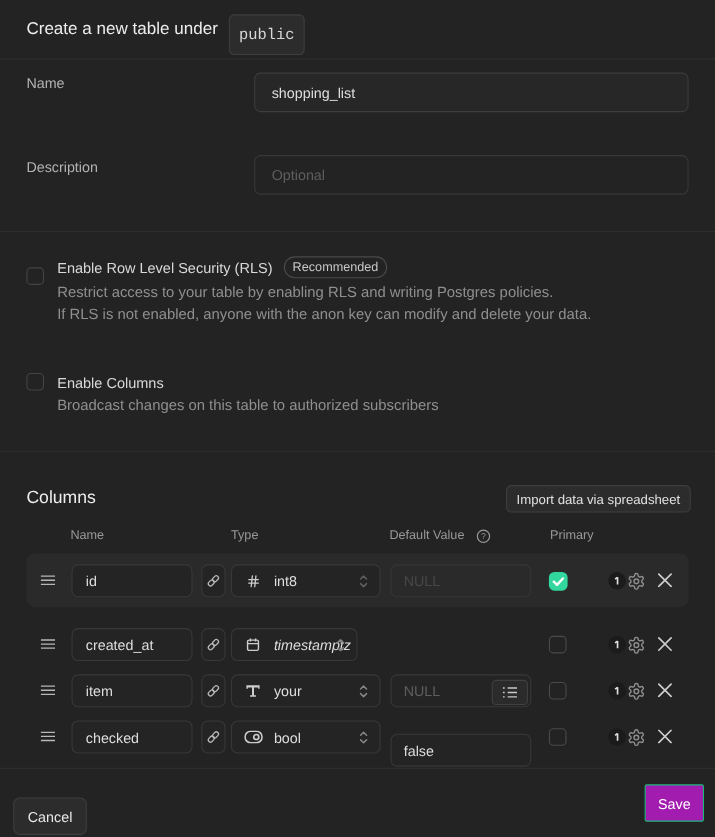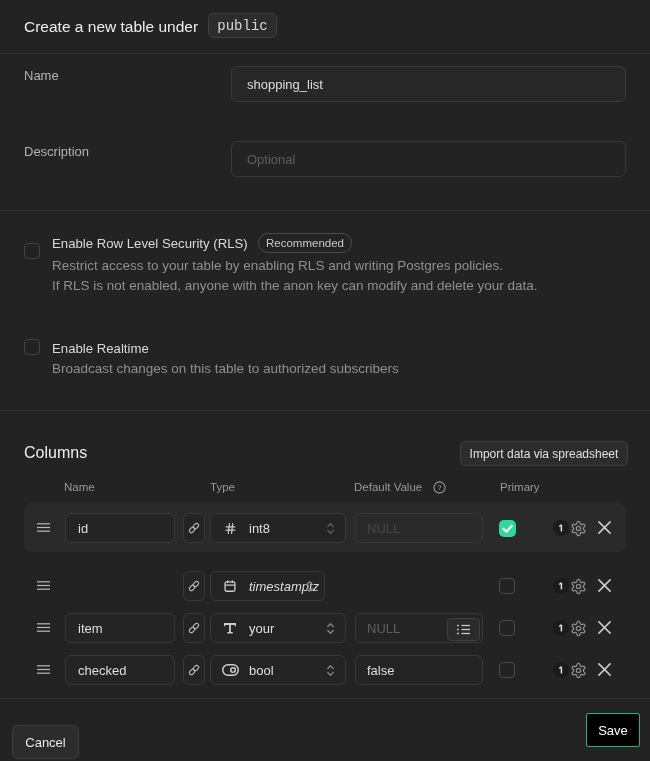--- a/index.html
+++ b/index.html
@@ -12,41 +12,41 @@
   }
   .ph { color:#5e5e5e; }
   .icon { position:absolute; }
 </style>
 </head>
 <body>
 <div id="page">
 
   <div class="abs" style="left:0; top:0; width:650px; height:54px; border-bottom:1px solid #2e2e2e;">
     <span class="abs" style="left:24px; top:18px; font-size:15.5px; color:#ededed;">Create a new table under</span>
-    <span class="abs" style="left:208px; top:13px; width:69px; height:25px; background:#2c2c2c; border:1px solid #3e3e3e; border-radius:5px; display:flex; align-items:center; justify-content:center; font-family:'Liberation Mono',monospace; font-size:14px; color:#d8d8d8;">public</span>
+    <span class="abs" style="left:208px; top:13px; width:69px; height:37px; background:#2c2c2c; border:1px solid #3e3e3e; border-radius:5px; display:flex; align-items:center; justify-content:center; font-family:'Liberation Mono',monospace; font-size:14px; color:#d8d8d8;">public</span>
   </div>
 
   <div class="abs" style="left:0; top:54px; width:650px; height:157px; border-bottom:1px solid #2e2e2e;">
     <span class="abs" style="left:24px; top:14px; font-size:13px; color:#b2b2b2;">Name</span>
     <div class="input" style="left:231px; top:12px; width:395px; height:36px; background:#272727; border-color:#3c3c3c;">shopping_list</div>
     <span class="abs" style="left:24px; top:90px; font-size:13px; color:#b2b2b2;">Description</span>
     <div class="input" style="left:231px; top:87px; width:395px; height:36px; background:#232323;">
         <span class="ph">Optional</span>
       </div>
   </div>
 
   <div class="abs" style="left:0; top:211px; width:650px; height:200px; border-bottom:1px solid #2e2e2e;">
     <div class="abs" style="left:24px; top:32px; width:16px; height:16px; border:1px solid #444; border-radius:4px; background:#232323;"></div>
     <span class="abs" style="left:52px; top:24.5px; font-size:13.2px; color:#d9d9d9;">Enable Row Level Security (RLS)</span>
     <span class="abs" style="left:258px; top:22px; height:20px; padding:0 7px; border:1px solid #4a4a4a; border-radius:10px; display:flex; align-items:center; font-size:11.5px; color:#c8c8c8;">Recommended</span>
     <span class="abs" style="left:52px; top:47px; font-size:13.5px; color:#8f8f8f;">Restrict access to your table by enabling RLS and writing Postgres policies.</span>
     <span class="abs" style="left:52px; top:67px; font-size:13.5px; color:#8f8f8f;">If RLS is not enabled, anyone with the anon key can modify and delete your data.</span>
 
     <div class="abs" style="left:24px; top:128px; width:16px; height:16px; border:1px solid #444; border-radius:4px; background:#232323;"></div>
-    <span class="abs" style="left:52px; top:129.5px; font-size:13.2px; color:#d9d9d9;">Enable Realtime</span>
+    <span class="abs" style="left:52px; top:129.5px; font-size:13.2px; color:#d9d9d9;">Enable Columns</span>
     <span class="abs" style="left:52px; top:150px; font-size:13.5px; color:#8f8f8f;">Broadcast changes on this table to authorized subscribers</span>
   </div>
 
   <div class="abs" style="left:0; top:411px; width:650px; height:288px; border-bottom:1px solid #2e2e2e;">
     <span class="abs" style="left:24px; top:33px; font-size:16px; color:#ededed;">Columns</span>
     <span class="abs" style="left:460px; top:30px; width:168px; height:25px; background:#2c2c2c; border:1px solid #3e3e3e; border-radius:5px; display:flex; align-items:center; justify-content:center; font-size:12px; color:#e0e0e0;">Import data via spreadsheet</span>
 
     <span class="abs" style="left:64px; top:70px; font-size:11.5px; color:#989898;">Name</span>
     <span class="abs" style="left:210px; top:70px; font-size:11.5px; color:#989898;">Type</span>
     <span class="abs" style="left:354px; top:70px; font-size:11.5px; color:#989898;">Default Value</span>
@@ -116,20 +116,21 @@
     </div>
 
     <div class="abs" style="left:0; top:571px; width:650px; height:30px;">
       <svg class="icon" style="left:37px; top:8px;" width="13" height="14" viewBox="0 0 13 14">
           <g stroke="#b8b8b8" stroke-width="1.2">
             <line x1="0" y1="2.8" x2="13" y2="2.8"></line>
             <line x1="0" y1="6.5" x2="13" y2="6.5"></line>
             <line x1="0" y1="10.2" x2="13" y2="10.2"></line>
           </g>
         </svg>
+      <div class="input" style="left:65px; top:0; width:110px; height:30px; padding-left:12px;">created_at</div>
       <div class="input" style="left:183px; top:0; width:22px; height:30px; padding:0; justify-content:center;">
         <svg width="14" height="14" viewBox="0 0 24 24" fill="none" stroke="#b8b8b8" stroke-width="2">
             <g transform="rotate(-45 12 12)">
               <rect x="2.2" y="8.6" width="10.2" height="6.8" rx="3.4"></rect>
               <rect x="11.6" y="8.6" width="10.2" height="6.8" rx="3.4"></rect>
             </g>
           </svg>
       </div>
       <div class="input" style="left:210px; top:0; width:115px; height:30px; padding-left:0;font-style:italic;">
         <span style="width:38px; display:flex; justify-content:center;">
@@ -243,37 +244,37 @@
               <rect x="0.75" y="0.75" width="15.5" height="10.5" rx="5.25"></rect>
               <circle cx="11" cy="6" r="2.3"></circle>
             </svg>
           </span>
           <span>bool</span>
         <svg class="icon" style="right:10px; top:8px;" width="9" height="13" viewBox="0 0 9 13" fill="none" stroke="#848484" stroke-width="1.4" stroke-linecap="round" stroke-linejoin="round">
             <path d="M1.8 4.4 L4.5 1.7 L7.2 4.4"></path>
             <path d="M1.8 8.6 L4.5 11.3 L7.2 8.6"></path>
           </svg>
       </div>
-      <div class="input" style="left:355px; top:0; width:128px; height:30px; padding-left:11px;">
+      <div class="input" style="left:355px; top:12px; width:128px; height:30px; padding-left:11px;">
           <span>false</span>
         </div>
       <div class="abs" style="left:499px; top:7px; width:16px; height:16px; border:1px solid #4a4a4a; border-radius:4px;"></div>
       <div class="abs" style="left:553px; top:7px; width:16px; height:16px; background:#1b1b1b; border-radius:50%; z-index:2;"><svg width="16" height="16" viewBox="0 0 16 16" fill="none" stroke="#e0e0e0" stroke-width="1.5">
             <path d="M8.4 4.8 V11.4"></path>
             <path d="M6.2 6.5 L8.4 4.8"></path>
           </svg></div>
       <svg class="icon" style="left:570px; top:7px;" width="17" height="17" viewBox="0 0 24 24" fill="none" stroke="#8f8f8f" stroke-width="1.8">
           <path d="M12.22 2h-.44a2 2 0 0 0-2 2v.18a2 2 0 0 1-1 1.73l-.43.25a2 2 0 0 1-2 0l-.15-.08a2 2 0 0 0-2.73.73l-.22.38a2 2 0 0 0 .73 2.73l.15.1a2 2 0 0 1 1 1.72v.51a2 2 0 0 1-1 1.74l-.15.09a2 2 0 0 0-.73 2.73l.22.38a2 2 0 0 0 2.73.73l.15-.08a2 2 0 0 1 2 0l.43.25a2 2 0 0 1 1 1.73V20a2 2 0 0 0 2 2h.44a2 2 0 0 0 2-2v-.18a2 2 0 0 1 1-1.73l.43-.25a2 2 0 0 1 2 0l.15.08a2 2 0 0 0 2.73-.73l.22-.39a2 2 0 0 0-.73-2.73l-.15-.08a2 2 0 0 1-1-1.74v-.5a2 2 0 0 1 1-1.74l.15-.09a2 2 0 0 0 .73-2.73l-.22-.38a2 2 0 0 0-2.73-.73l-.15.08a2 2 0 0 1-2 0l-.43-.25a2 2 0 0 1-1-1.73V4a2 2 0 0 0-2-2z"></path>
           <circle cx="12" cy="12" r="3"></circle>
         </svg>
       <svg class="icon" style="left:598px; top:8px;" width="13" height="13" viewBox="0 0 13 13" stroke="#cdcdcd" stroke-width="1.5" stroke-linecap="round">
           <line x1="0.9" y1="0.9" x2="12.1" y2="12.1"></line>
           <line x1="12.1" y1="0.9" x2="0.9" y2="12.1"></line>
         </svg>
     </div>
   </div>
 
   <div class="abs" style="left:0; top:699px; width:650px; height:62px;">
     <span class="abs" style="left:12px; top:14px; width:67px; height:34px; background:#2c2c2c; border:1px solid #3e3e3e; border-radius:6px; display:flex; align-items:center; justify-content:center; font-size:13px; color:#e8e8e8;margin-top:12px;">Cancel</span>
-    <span class="abs" style="left:586px; top:14px; width:54px; height:34px; background:#000000; border:1px solid #19b878; border-radius:2px; display:flex; align-items:center; justify-content:center; font-size:13px; color:#fff;">Save</span>
+    <span class="abs" style="left:586px; top:14px; width:54px; height:34px; background:#a21caf; border:1px solid #19b878; border-radius:2px; display:flex; align-items:center; justify-content:center; font-size:13px; color:#fff;">Save</span>
   </div>
 
 </div>
 
 </body></html>

